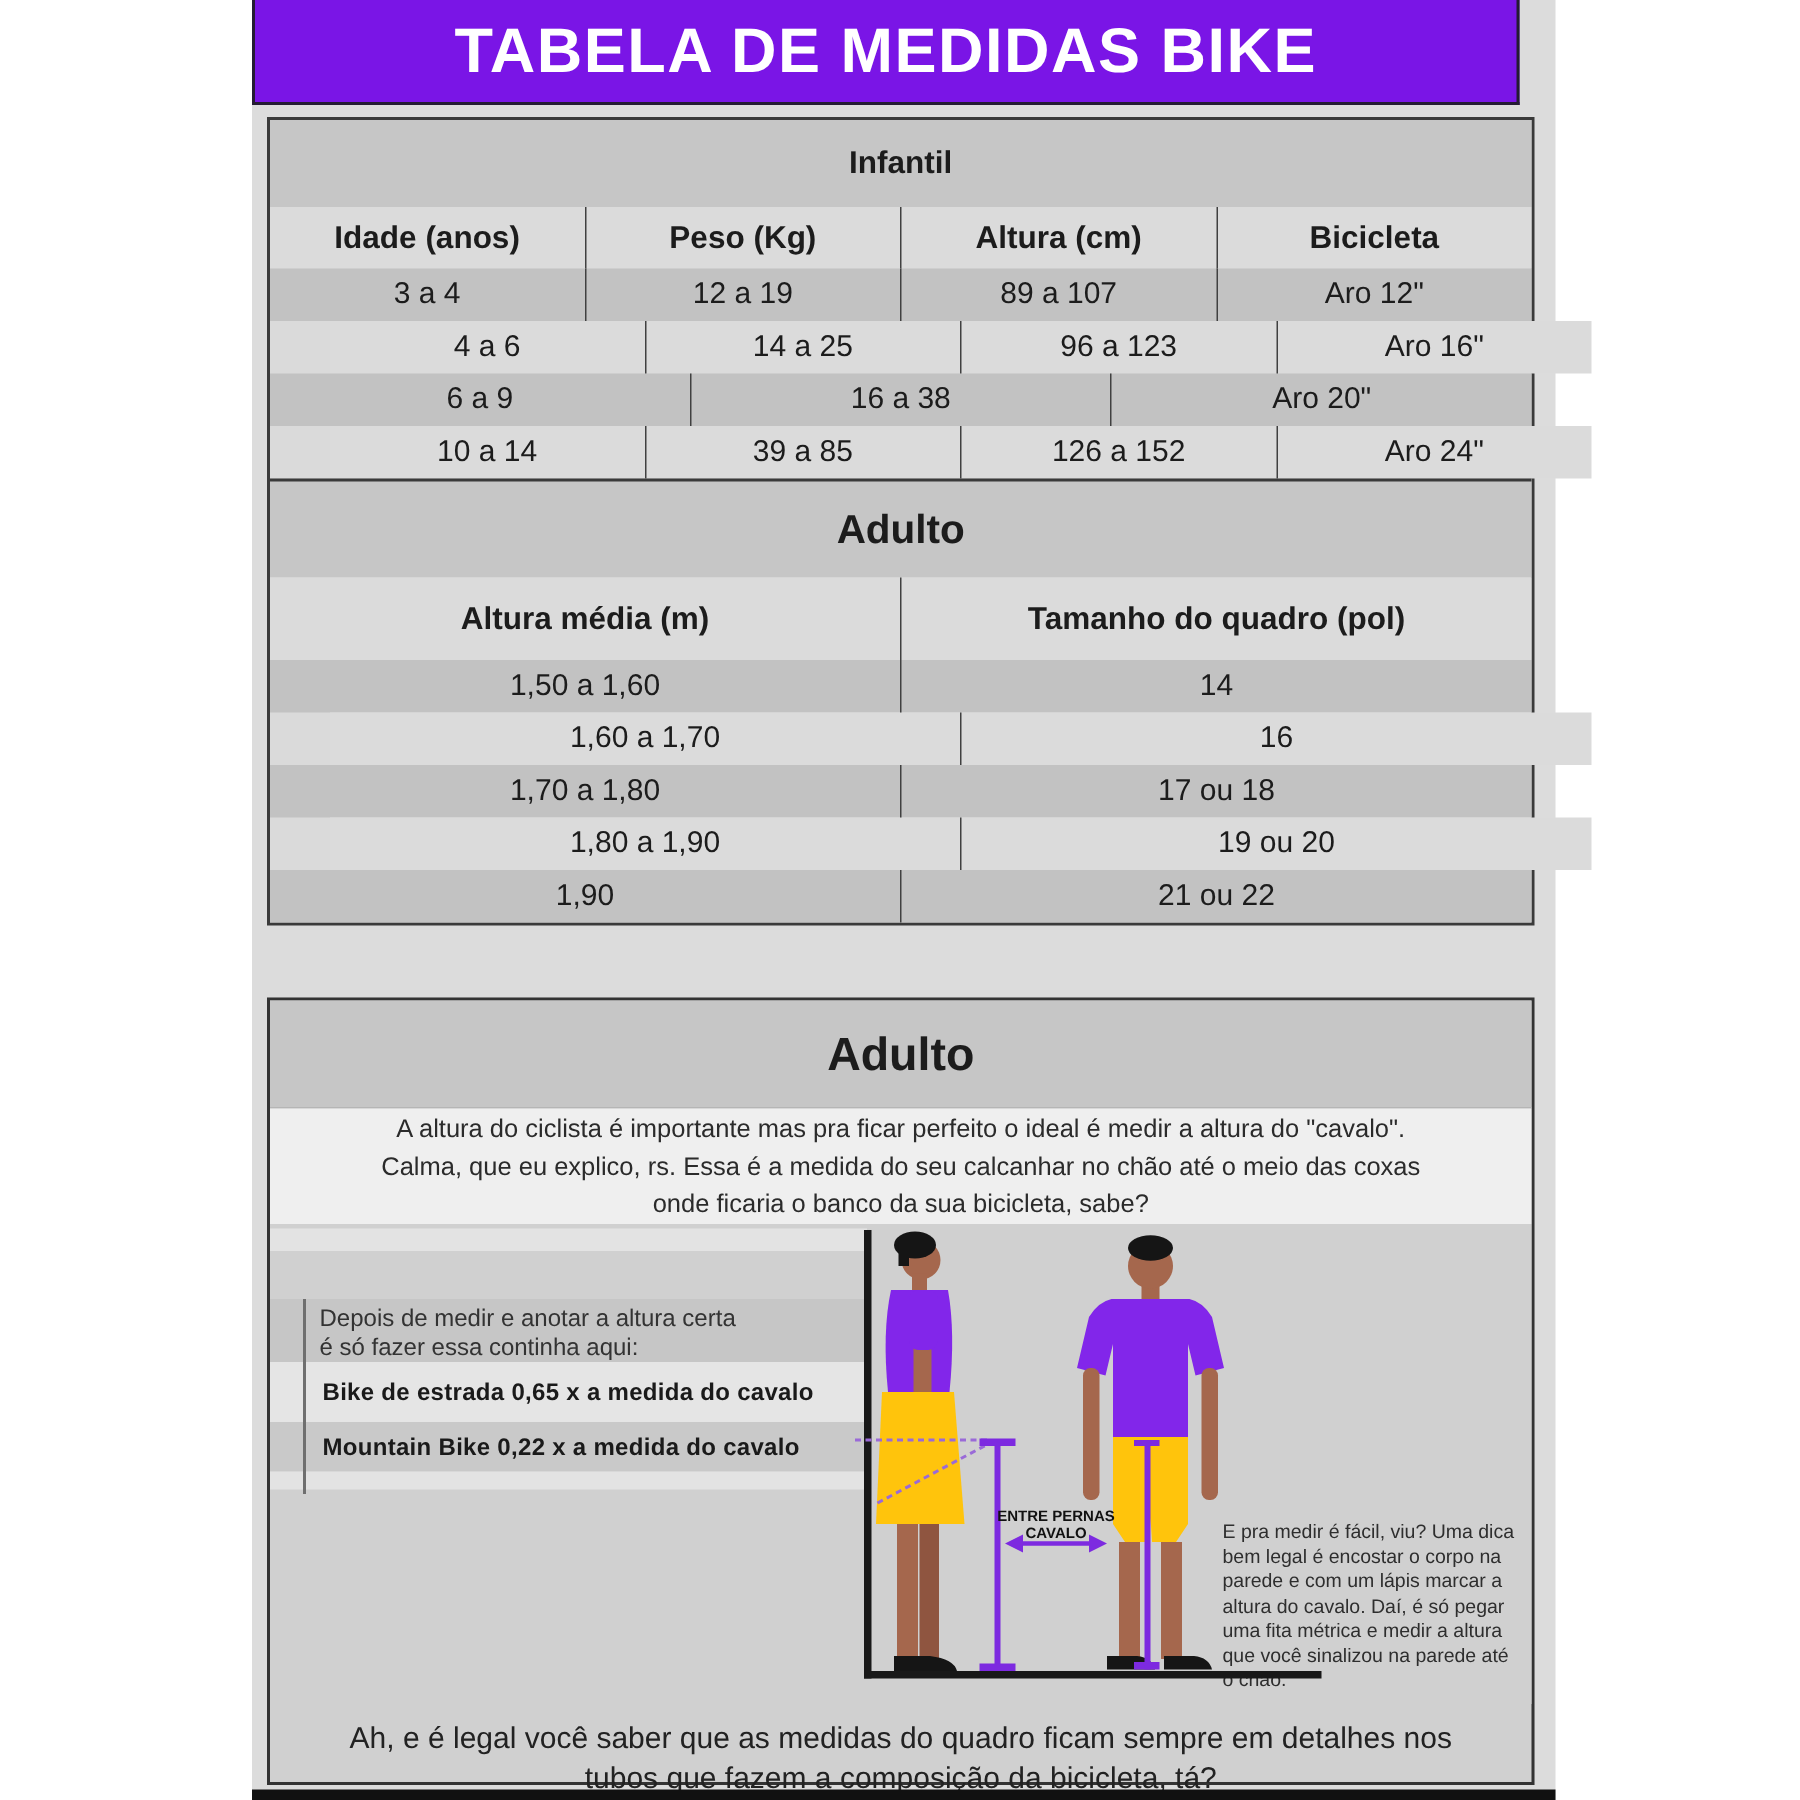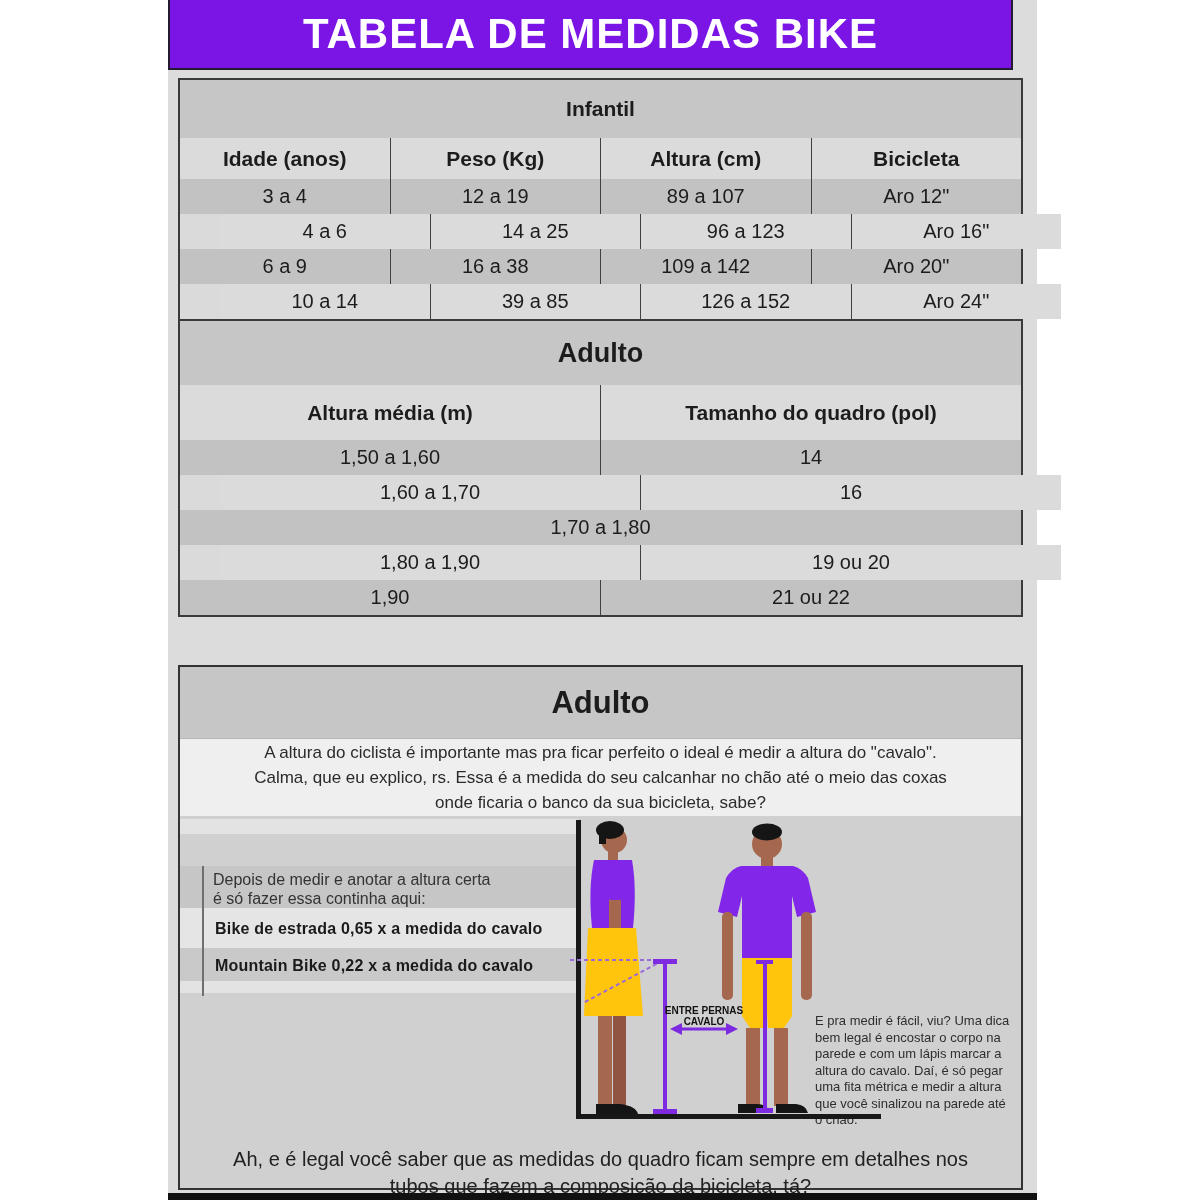--- a/index.html
+++ b/index.html
@@ -96,21 +96,20 @@
     </div>
     <div class="t-row t-data light">
       <div>4 a 6</div>
       <div>14 a 25</div>
       <div>96 a 123</div>
       <div>Aro 16"</div>
     </div>
     <div class="t-row t-data dark">
       <div>6 a 9</div>
       <div>16 a 38</div>
-      <div>109 a 142</div>
       <div>Aro 20"</div>
     </div>
     <div class="t-row t-data light">
       <div>10 a 14</div>
       <div>39 a 85</div>
       <div>126 a 152</div>
       <div>Aro 24"</div>
     </div>
 
     <div class="banner adulto1">Adulto</div>
@@ -123,20 +122,21 @@
     <div class="t-row t-data dark">
       <div>1,50 a 1,60</div>
       <div>14</div>
     </div>
     <div class="t-row t-data light">
       <div>1,60 a 1,70</div>
       <div>16</div>
     </div>
     <div class="t-row t-data dark">
       <div>1,70 a 1,80</div>
+      <div>17 ou 18</div>
     </div>
     <div class="t-row t-data light">
       <div>1,80 a 1,90</div>
       <div>19 ou 20</div>
     </div>
     <div class="t-row t-data dark">
       <div>1,90</div>
       <div>21 ou 22</div>
     </div>
   </div>

